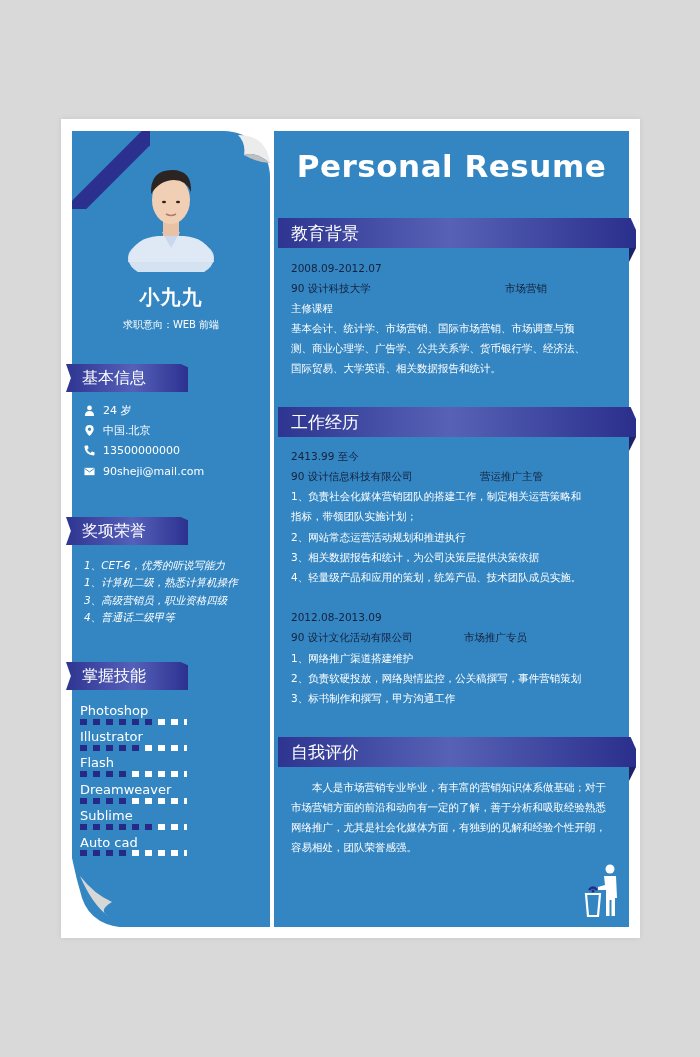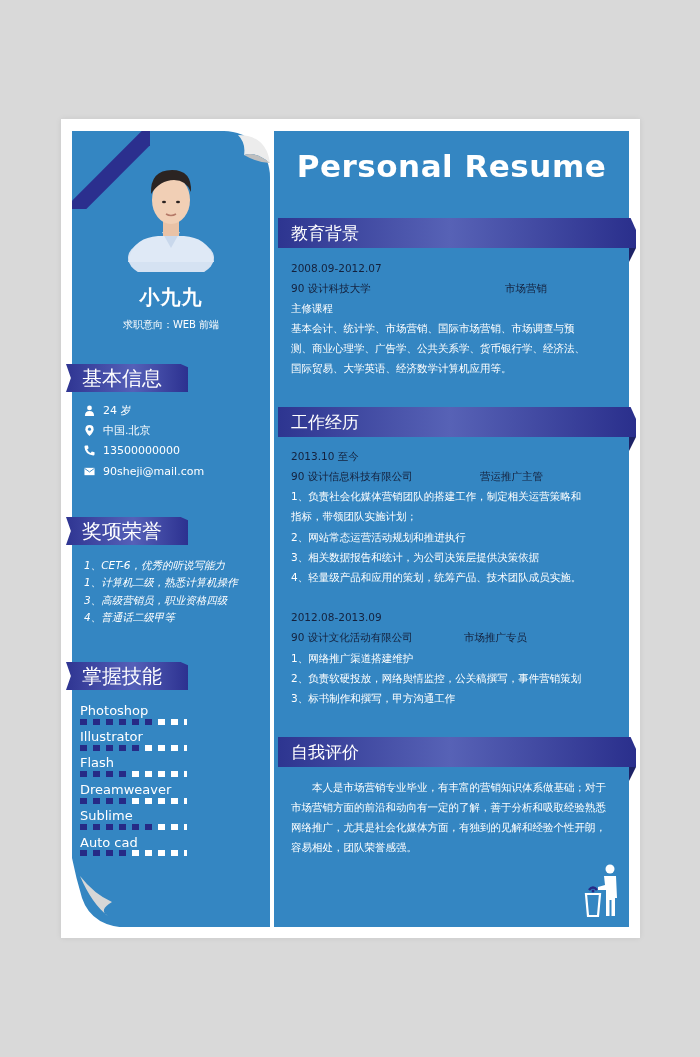--- a/index.html
+++ b/index.html
@@ -42,21 +42,21 @@
     position: absolute; left: 72px; top: 284px; width: 198px; text-align: center;
     color: #fff; font-size: 20px; font-weight: bold; letter-spacing: 1px;
   }
   .intent {
     position: absolute; left: 72px; top: 318px; width: 198px; text-align: center;
     color: #fff; font-size: 10px;
   }
   .lhead {
     position: absolute; left: 66px; width: 122px; height: 28px;
     background: linear-gradient(90deg, #2f3592 0%, #5560b8 55%, #2c3190 100%);
-    color: #fff; font-size: 20px; line-height: 28px; padding-left: 16px;
+    color: #fff; font-size: 16px; line-height: 28px; padding-left: 16px;
     clip-path: polygon(0 0, 94% 0, 100% 12%, 100% 100%, 0 100%, 4% 50%);
   }
   .lhead::after { content: ""; }
   .info-row {
     position: absolute; left: 84px; color: #fff; font-size: 11px; height: 16px;
     display: flex; align-items: center; gap: 8px;
   }
   .info-row .ic { width: 11px; height: 11px; display: inline-block; }
   .award {
     position: absolute; left: 84px; color: #fff; font-size: 10.5px; font-style: italic;
@@ -248,25 +248,25 @@
 <div class="title">Personal Resume</div>
 
 <div class="rhead" style="top:218px">教育背景</div>
 <div class="rtail" style="top:248px"></div>
 <div class="txt dark" style="top:262px">2008.09-2012.07</div>
 <div class="txt dark" style="top:282px">90 设计科技大学</div>
 <div class="txt dark" style="top:282px;left:505px">市场营销</div>
 <div class="txt" style="top:302px">主修课程</div>
 <div class="txt" style="top:322px">基本会计、统计学、市场营销、国际市场营销、市场调查与预</div>
 <div class="txt" style="top:342px">测、商业心理学、广告学、公共关系学、货币银行学、经济法、</div>
-<div class="txt" style="top:362px">国际贸易、大学英语、经济数学计算机应用等。</div>
+<div class="txt" style="top:362px">国际贸易、大学英语、相关数据报告和统计。</div>
 
 <div class="rhead" style="top:407px">工作经历</div>
 <div class="rtail" style="top:437px"></div>
-<div class="txt dark" style="top:450px">2013.10 至今</div>
+<div class="txt dark" style="top:450px">2413.99 至今</div>
 <div class="txt dark" style="top:470px">90 设计信息科技有限公司</div>
 <div class="txt dark" style="top:470px;left:480px">营运推广主管</div>
 <div class="txt" style="top:490px">1、负责社会化媒体营销团队的搭建工作，制定相关运营策略和</div>
 <div class="txt" style="top:510px">指标，带领团队实施计划；</div>
 <div class="txt" style="top:531px">2、网站常态运营活动规划和推进执行</div>
 <div class="txt" style="top:551px">3、相关数据报告和统计，为公司决策层提供决策依据</div>
 <div class="txt" style="top:571px">4、轻量级产品和应用的策划，统筹产品、技术团队成员实施。</div>
 
 <div class="txt dark" style="top:611px">2012.08-2013.09</div>
 <div class="txt dark" style="top:631px">90 设计文化活动有限公司</div>

